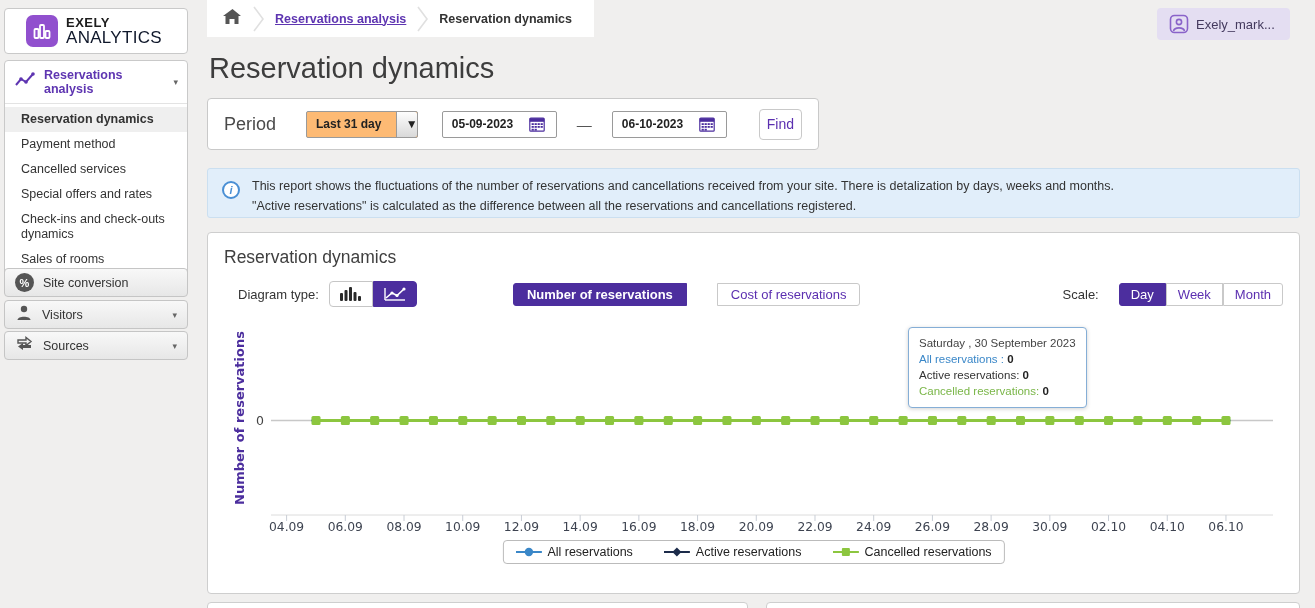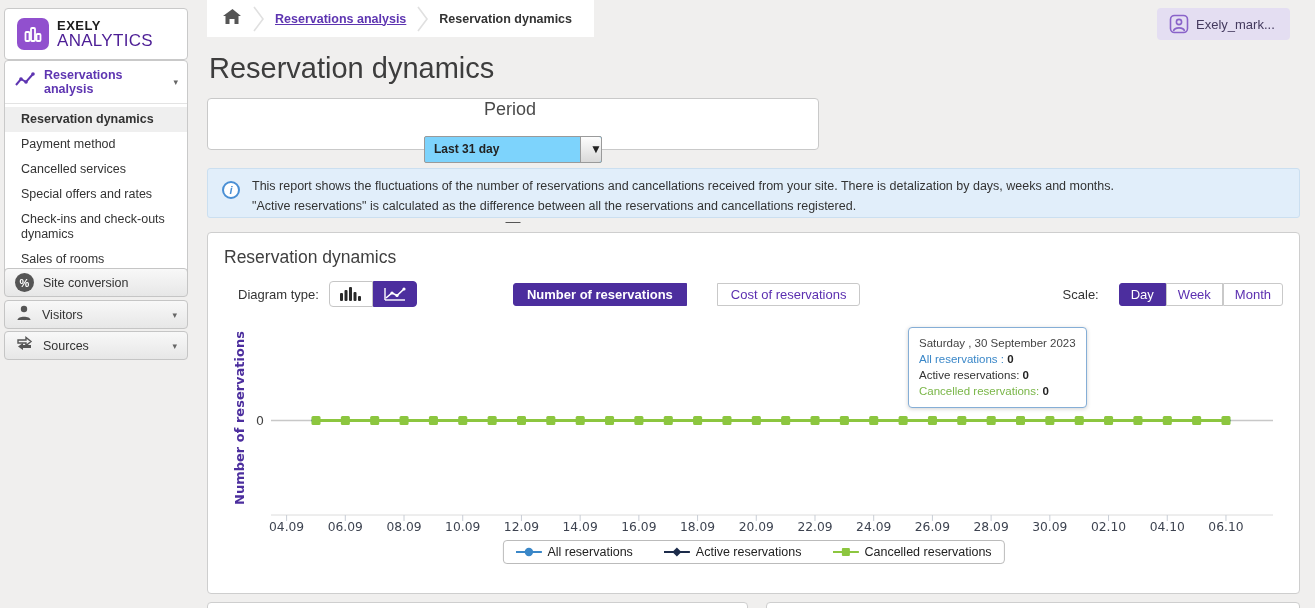--- a/index.html
+++ b/index.html
@@ -5,25 +5,25 @@
   * { margin:0; padding:0; box-sizing:border-box; }
   html,body { width:1315px; height:608px; overflow:hidden; }
   body {
     font-family:"Liberation Sans", sans-serif;
     background:#f0efee;
     position:relative;
     color:#333;
   }
   
   .card { background:#fff; border:1px solid #c9c9c9; border-radius:4px; }
-  .logo-card { position:absolute; left:4px; top:8px; width:184px; height:52px;
-    display:flex; align-items:center; gap:8px; padding:0 12px; }
+  .logo-card { position:absolute; left:4px; top:8px; width:184px; height:46px;
+    display:flex; align-items:center; gap:8px; padding:0 21px; }
   .logo-sq { width:32px; height:32px; border-radius:7px; display:flex; align-items:center; justify-content:center; flex:0 0 auto; }
   .logo-text div:first-child { font-size:13px; font-weight:800; letter-spacing:.5px; color:#1d1d1d; }
-  .logo-text div:last-child { font-size:17px; font-weight:400; color:#4c1d95; letter-spacing:.3px; margin-top:-2px; }
+  .logo-text div:last-child { font-size:17px; font-weight:400; color:#0f172a; letter-spacing:.3px; margin-top:-2px; }
 
   .menu-card { position:absolute; left:4px; top:60px; width:184px; }
   .menu-head { display:flex; align-items:center; gap:8px; padding:7px 9px; cursor:pointer; }
   .menu-head .lbl { font-size:12.5px; font-weight:700; color:#5e35b1; flex:1; }
   .caret { font-size:9px; color:#666; }
   .menu-items { border-top:1px solid #e3e3e3; padding:3px 0 5px; }
   .side-item { font-size:12.5px; color:#333; padding:5px 10px 5px 16px; line-height:15px; cursor:pointer; }
   .side-item.active { font-weight:700; background:#efefef; }
 
   .gray-card { position:absolute; left:4px; width:184px; height:29px;
@@ -40,23 +40,23 @@
   .crumb-cur { font-size:12.5px; font-weight:700; color:#333; }
   .user-badge { position:absolute; right:25px; top:8px; height:32px; min-width:133px;
     background:#e4def2; border-radius:4px; display:flex; align-items:center; gap:7px;
     padding:0 12px; cursor:pointer; }
   .user-badge span { font-size:13px; color:#443a5e; font-weight:500; }
 
   .page-title { position:absolute; left:209px; top:52px; font-size:29px; font-weight:400; color:#3d3d3d; }
 
   
   .period-card { position:absolute; left:207px; top:98px; width:612px; height:52px;
-    display:flex; align-items:center; padding:0 16px; gap:16px;flex-direction:column; }
+    display:flex; align-items:center; padding:0 16px; gap:24px; }
   .period-lbl { font-size:18px; color:#4a4a4a; margin-right:6px; }
-  .select { position:relative; width:178px; height:27px; border:1px solid #9a9a9a; border-radius:2px; background:#7dd3fc; cursor:pointer; }
+  .select { position:relative; width:178px; height:27px; border:1px solid #9a9a9a; border-radius:2px; background:#fdba74; cursor:pointer; }
   .select > span { display:block; line-height:25px; padding-left:9px; font-size:12px; font-weight:600; color:#222; }
   .select-btn { position:absolute; right:0; top:0; width:21px; height:100%; border-left:1px solid #9a9a9a;
     background:linear-gradient(#fdfdfd,#d9d9d9); display:flex; align-items:center; justify-content:center;
     font-size:8px; color:#333; border-radius:0 2px 2px 0; }
   .datefield { width:120px; height:27px; border:1px solid #9a9a9a; border-radius:2px; background:#fff;
     display:flex; align-items:center; padding:0 11px 0 2px; }
   .datefield input { border:none; outline:none; width:84px; font-size:12px; font-weight:600; color:#222;
     font-family:"Liberation Sans", sans-serif; padding-left:7px; }
   .dash { font-size:15px; color:#555; margin:0 -4px; }
   .find-btn { width:68px; height:31px; background:#fff; border:1px solid #c9c9c9; border-radius:4px;

